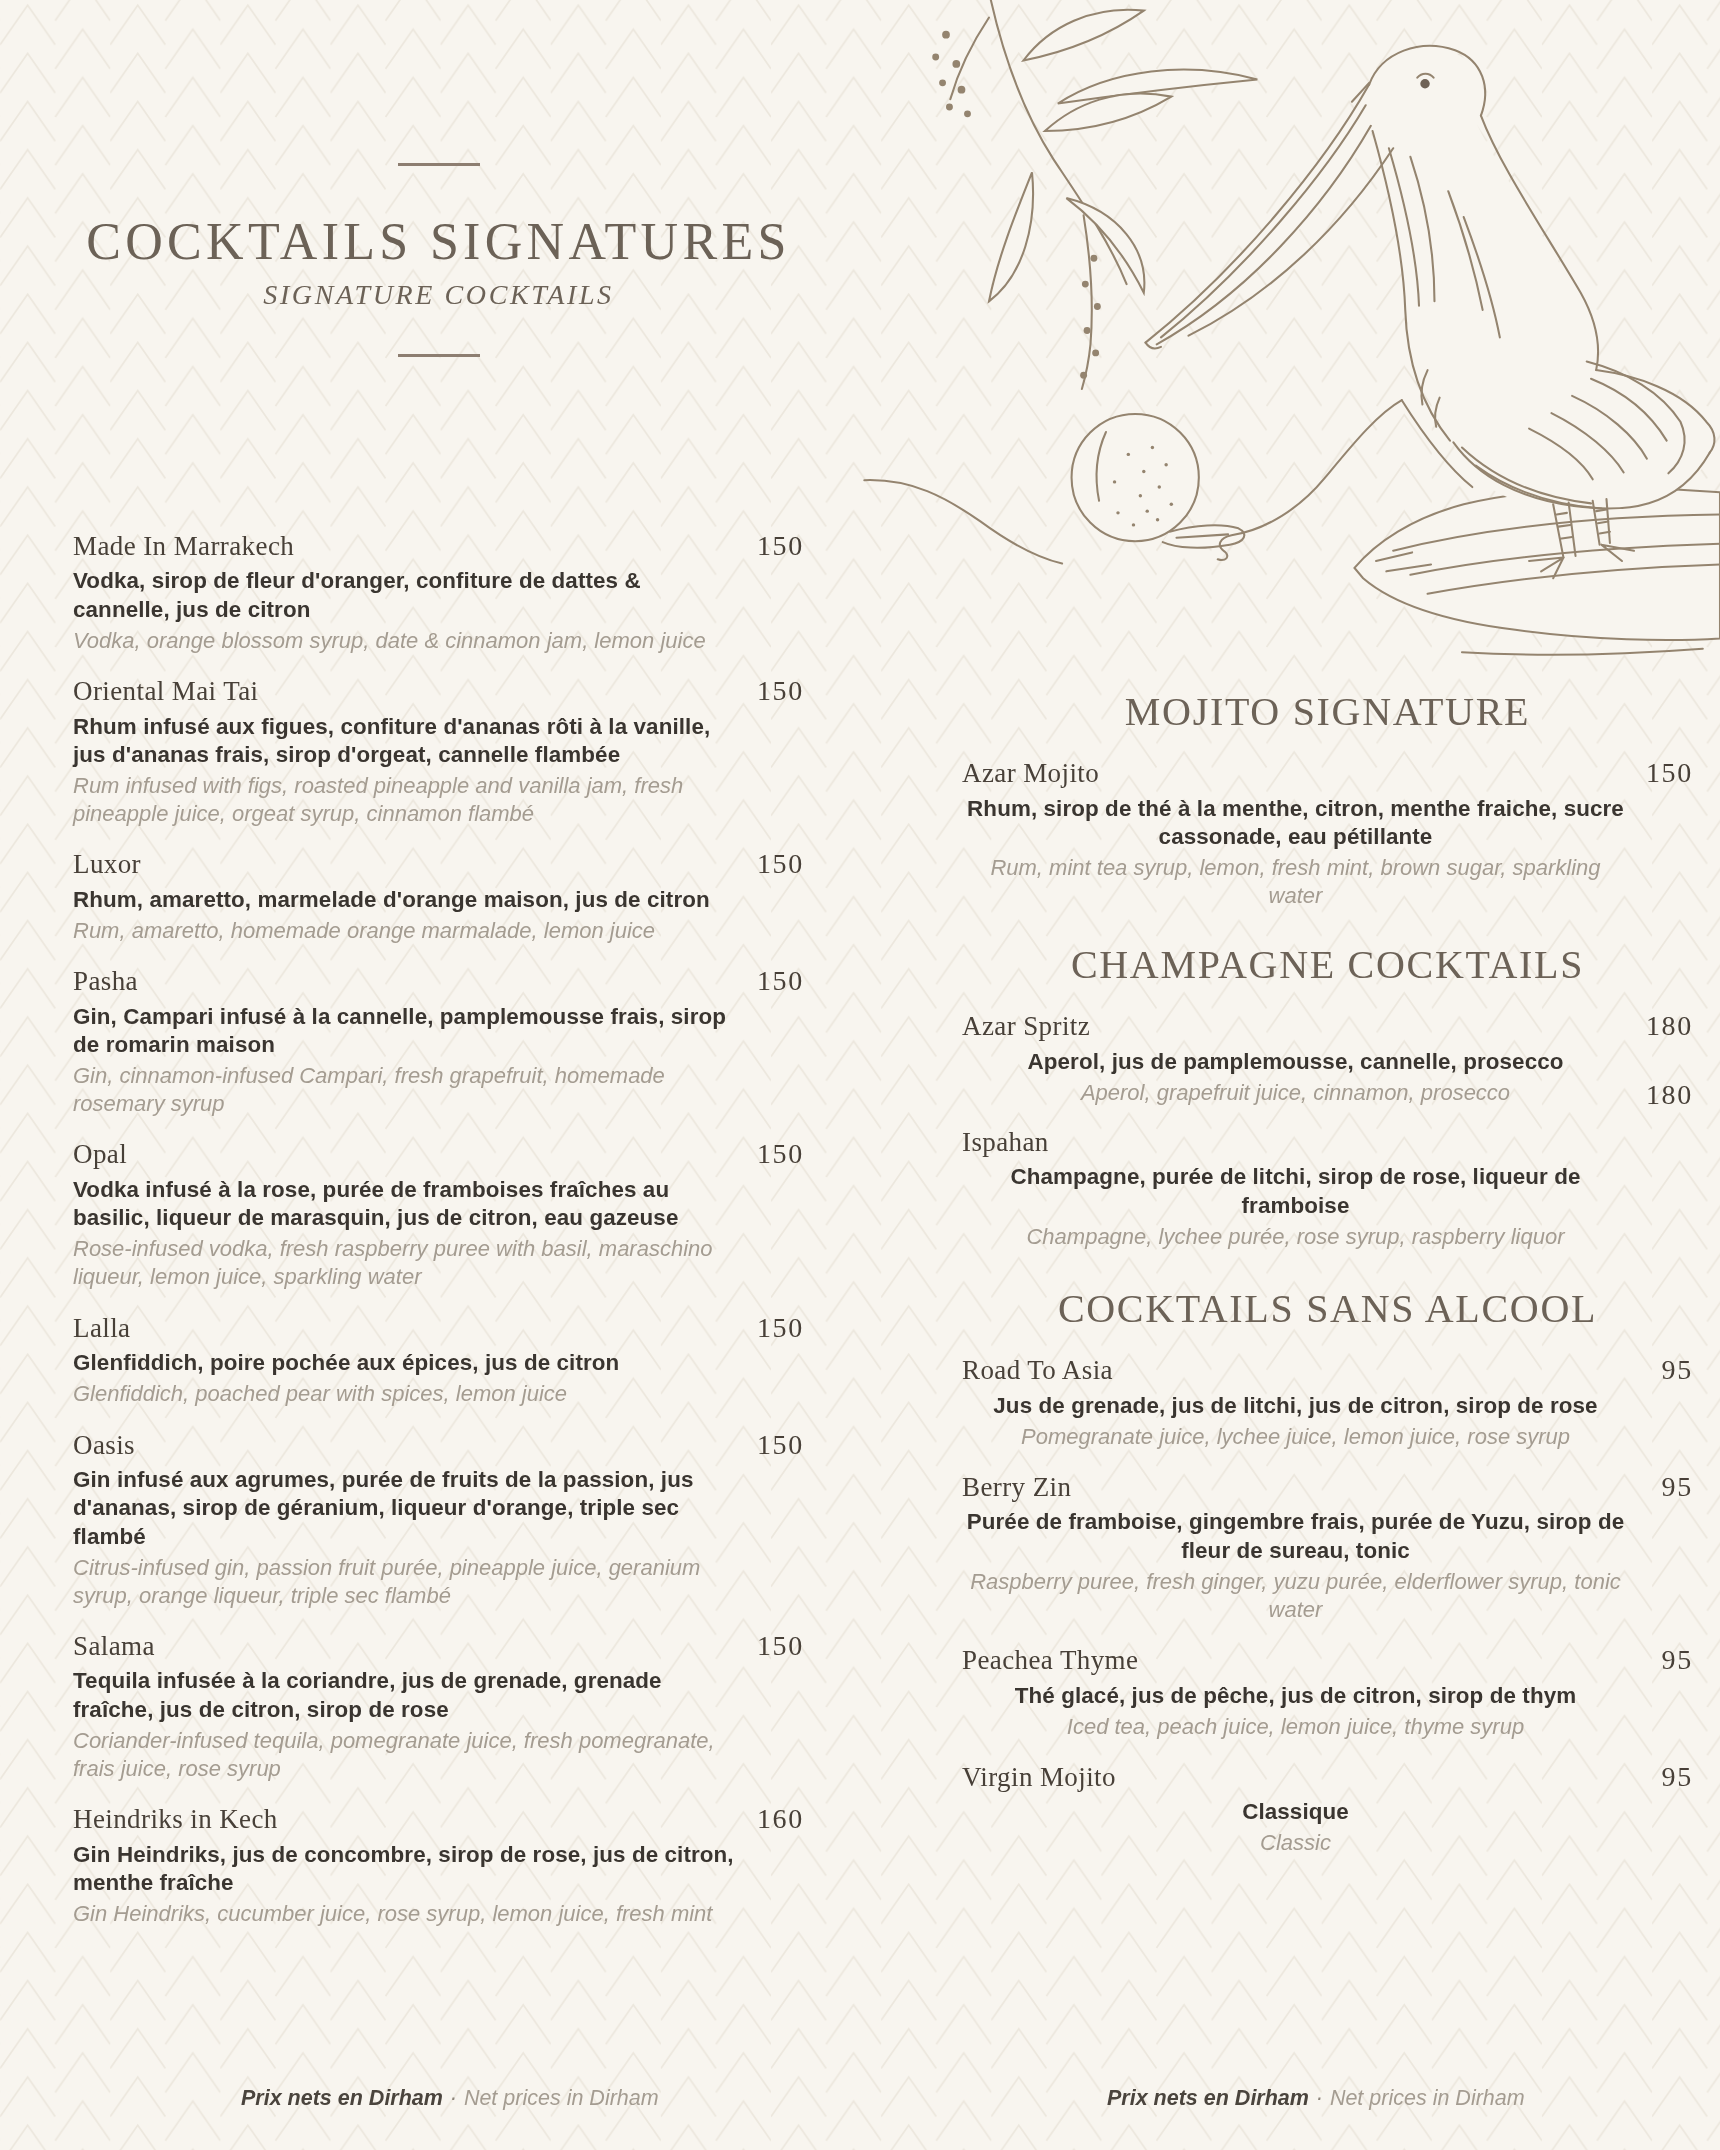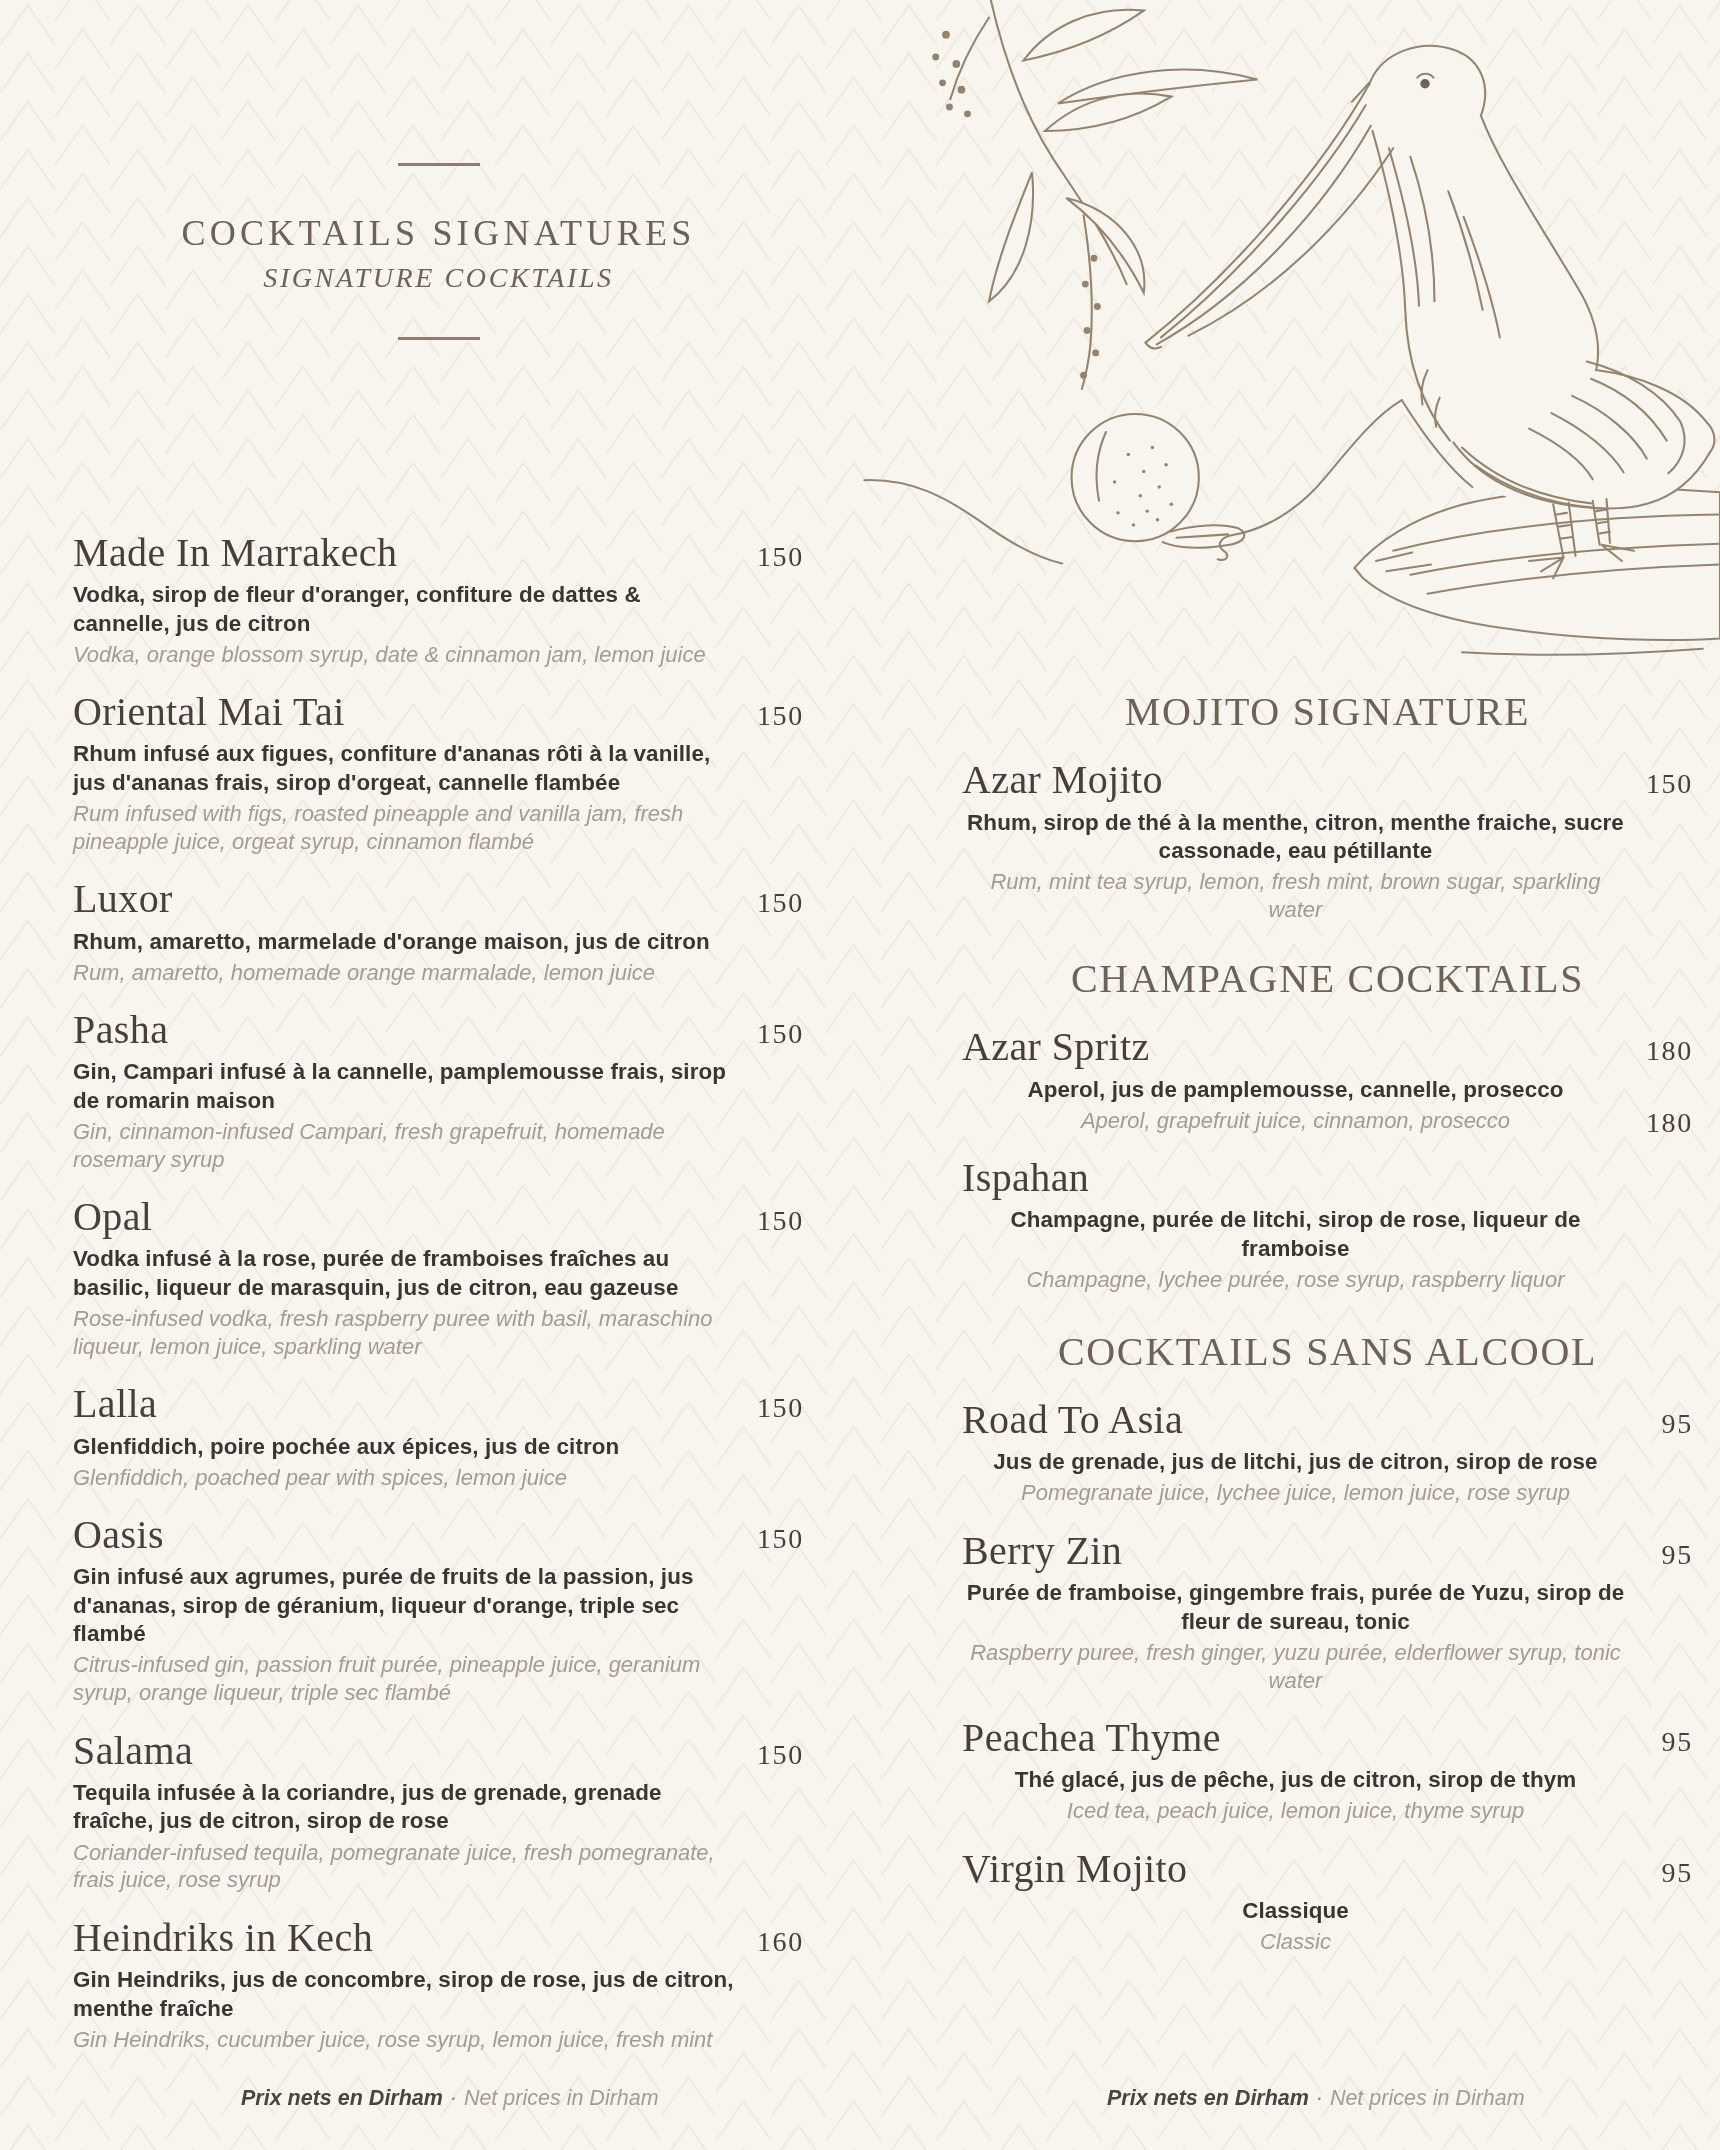--- a/index.html
+++ b/index.html
@@ -9,37 +9,37 @@
     font-family:"Liberation Sans", sans-serif;
     color:#3a3530;
   }
   .bg-svg{position:absolute; left:0; top:0; z-index:0;}
   .illustration{position:absolute; left:860px; top:0; z-index:1;}
   
   .title-block{position:absolute; left:73px; top:163px; width:731px; text-align:center; color:#6c6257; z-index:2;}
   .rule{width:82px; height:2.6px; background:#8d7e71; margin:0 auto;}
   .rule-top{margin-bottom:46px;}
   .rule-bottom{margin-top:43px;}
-  .main-title{font-family:"Liberation Serif", serif; font-weight:400; font-size:36px; letter-spacing:4.3px; margin:0 0 8.6px; white-space:nowrap;}
+  .main-title{font-family:"Liberation Serif", serif; font-weight:400; font-size:52px; letter-spacing:4.3px; margin:0 0 8.6px; white-space:nowrap;}
   .sub-title{font-family:"Liberation Serif", serif; font-style:italic; font-weight:400; font-size:28px; letter-spacing:2.6px; margin:0;}
   
   .col{position:absolute; width:731px; z-index:2;}
   .col-left{left:73px; top:530px;}
   .col-right{left:962px; top:688px;text-align:center;}
   .menu-section{margin-bottom:31px;}
   .section-gap{margin-top:34px;}
   .section-title{
     font-family:"Liberation Serif", serif; font-weight:400;
     font-size:40px; letter-spacing:1.7px; color:#6c6257; margin:0 0 22.4px;
   }
   .menu-item{position:relative; margin-bottom:20.6px;}
   .item-head{display:flex; justify-content:space-between; align-items:baseline;}
   .item-name{
     font-family:"Liberation Serif", serif; font-weight:400;
-    font-size:40px; line-height:1.15; color:#48403​8; color:#484038; letter-spacing:0.4px;
+    font-size:27px; line-height:1.15; color:#48403​8; color:#484038; letter-spacing:0.4px;
   }
   .item-price{
     font-family:"Liberation Serif", serif; font-size:28px; color:#484038; letter-spacing:1.7px;
   }
   .price-raised{position:absolute; right:0; top:-48px;}
   .desc-fr{
     margin:5.2px 0 0; font-size:22.4px; font-weight:700; letter-spacing:0.1px;
     color:#3a3530; line-height:1.27; max-width:667px;
   }
   .desc-en{

